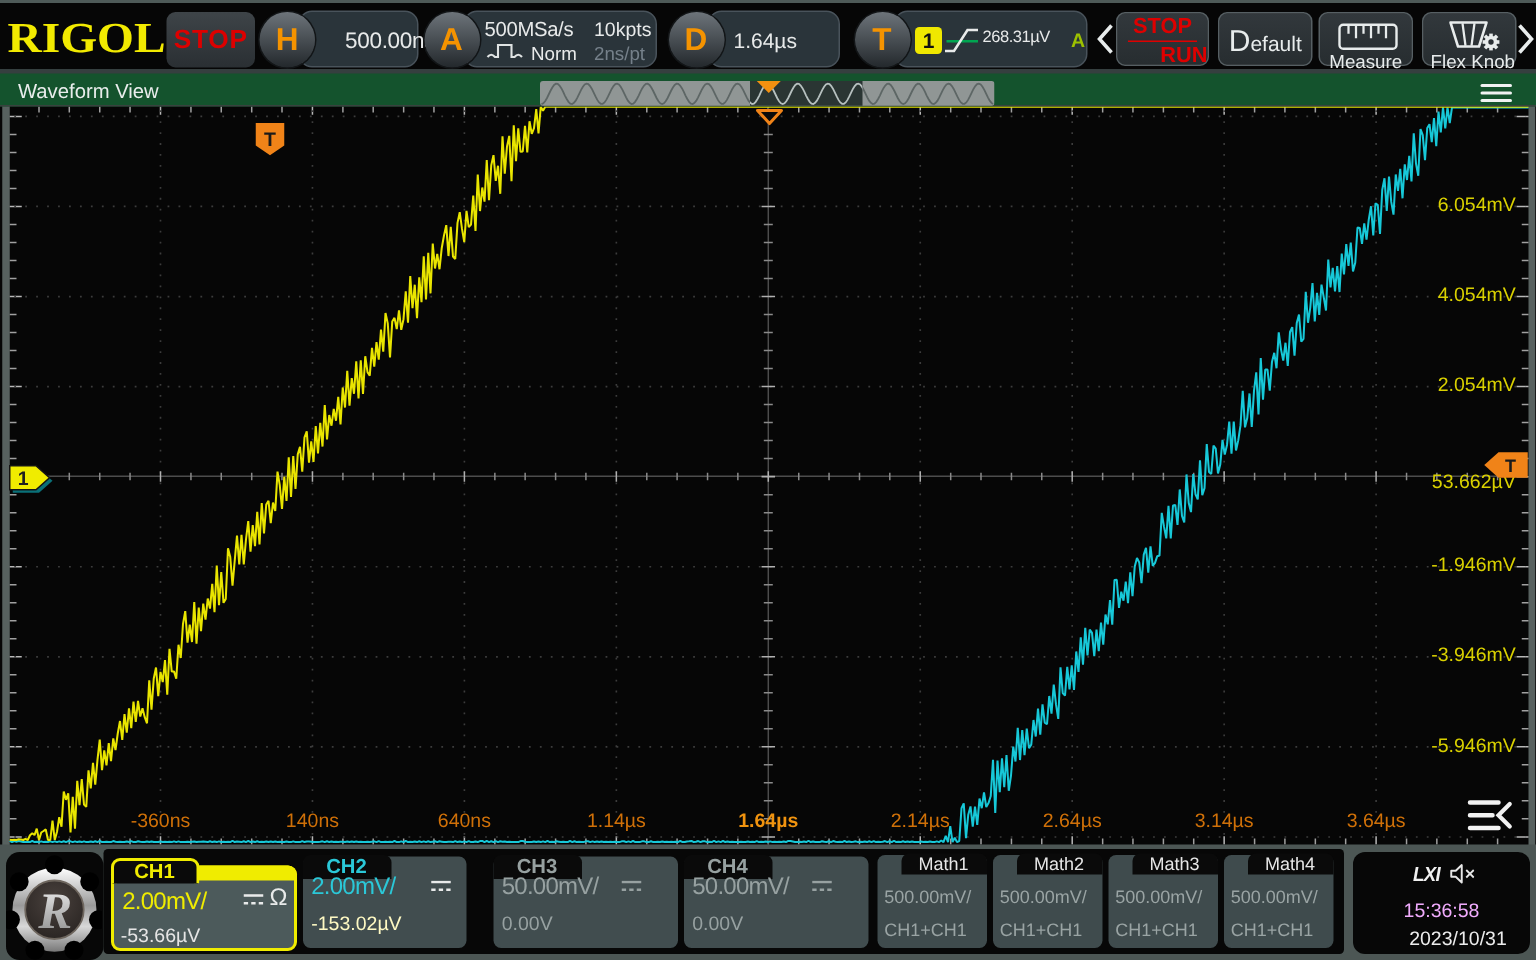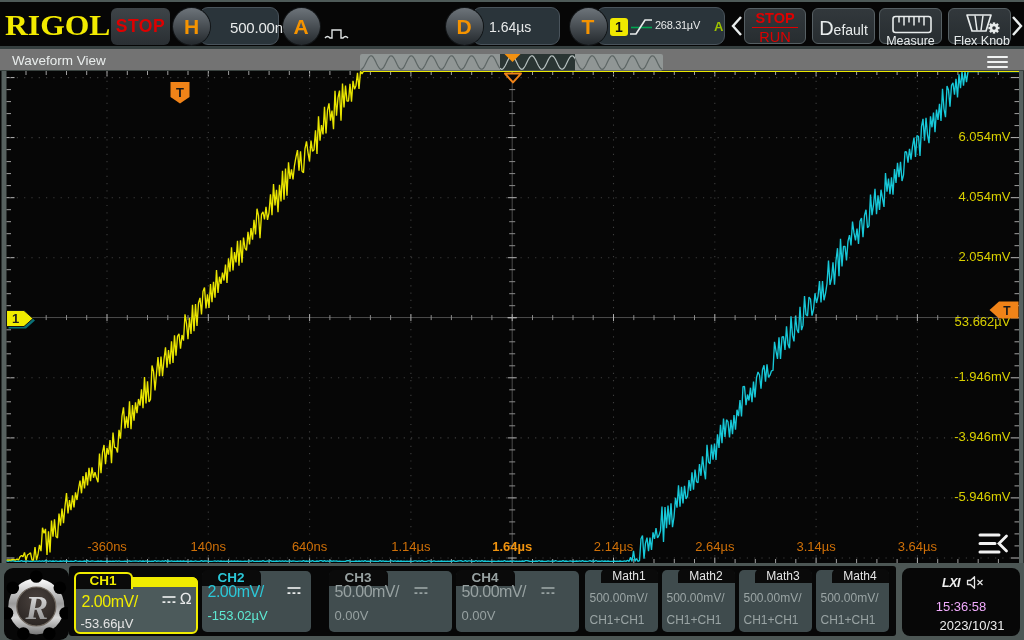--- a/index.html
+++ b/index.html
@@ -2,31 +2,31 @@
 <html><head><meta charset="utf-8"><style>
 * { margin:0; padding:0; box-sizing:border-box; }
 body { width:1024px; height:640px; background:#060606; font-family:"Liberation Sans", sans-serif; overflow:hidden; position:relative; }
 #topbar { position:absolute; left:0; top:0; width:1024px; height:46px; background:#060606; border-top:2px solid #4e5a58; }
 #rigol { position:absolute; left:5px; top:7px; font-family:"Liberation Serif",serif; font-weight:bold; font-size:31px; color:#f2ea00; letter-spacing:0px; transform:scale(1.02,0.92); transform-origin:left top; }
 .tbtn { position:absolute; top:6px; height:36px; border-radius:6px; background:linear-gradient(#32383c,#272d30); border:1.5px solid #565f63; color:#e8ecec; }
 #stopbadge { position:absolute; left:111px; top:6px; width:59px; height:37px; border-radius:6px; background:linear-gradient(#3e4448,#2a2f33); color:#dd0000; font-weight:bold; font-size:17.5px; text-align:center; line-height:36px; letter-spacing:0.5px; }
 .circ { position:absolute; top:5.5px; width:37px; height:37px; border-radius:50%; background:linear-gradient(#6d747a,#23282c); box-shadow:0 0 0 1px #121517; z-index:3; text-align:center; }
 .circ span { color:#f59300; font-weight:bold; font-size:21px; line-height:37px; }
 .panel { position:absolute; top:5px; height:38px; border-radius:9px; background:#2a343a; border:1px solid #49535b; z-index:1; color:#e8eaea; }
-#hdr { position:absolute; left:0; top:46px; width:1024px; height:25px; background:#737373; border-top:3px solid #353f3f; border-bottom:1px solid #39423f; }
+#hdr { position:absolute; left:0; top:46px; width:1024px; height:25px; background:#14532d; border-top:3px solid #353f3f; border-bottom:1px solid #39423f; }
 #hdr .title { position:absolute; left:12px; top:4px; font-size:13.5px; color:#e9edec; }
 #main text { font-family:"Liberation Sans",sans-serif; }
 .ham { position:absolute; left:987px; top:7px; width:21px; }
 .ham div { height:2.2px; background:#f0f2f2; margin-bottom:2.6px; border-radius:1px; }
 #bottom { position:absolute; left:0; top:563px; width:1024px; height:77px; background:#4c5654; }
 .blk { position:absolute; background:#070707; }
 .chpanel { position:absolute; top:8px; height:61px; border-radius:5px; background:#414d4f; }
 .chtab { position:absolute; left:0; top:-1px; width:59px; height:16px; background:#0a0a0a; border-radius:5px 5px 0 0; font-size:13.5px; font-weight:bold; text-align:center; line-height:16px; }
 .l1 { position:absolute; left:6px; top:12px; font-size:16px; letter-spacing:-0.5px; }
-.l2 { position:absolute; left:6px; top:37px; font-size:13px; color:#5eead4; }
+.l2 { position:absolute; left:6px; top:37px; font-size:13px; color:#fef9c3; }
 .mpanel { position:absolute; top:6.5px; height:62.5px; width:73px; border-radius:5px; background:#3f4b4d; }
 .mtab { position:absolute; right:0; top:-1px; width:57px; height:14px; background:#0a0a0a; border-radius:5px 5px 0 0; font-size:12px; color:#e6e6e6; text-align:center; line-height:14px; }
 .m1 { position:absolute; left:5px; top:21px; font-size:12px; color:#9aa4a4; }
 .m2 { position:absolute; left:5px; top:43px; font-size:12px; color:#9aa4a4; }
 .chev { position:absolute; top:13px; width:12px; height:22px; z-index:2; }
 </style></head>
 <body>
 <svg id="main" width="1024" height="640" style="position:absolute;left:0;top:0" font-family="Liberation Sans, sans-serif">
 <rect x="1.5" y="70.5" width="5" height="493.0" fill="#57615f"></rect>
 <rect x="1019" y="70.5" width="4.5" height="493.0" fill="#57615f"></rect>
@@ -71,20 +71,26 @@
 
 <div id="topbar">
   <div id="rigol">RIGOL</div>
   <div id="stopbadge">STOP</div>
 
   <div class="panel" style="left:199px;width:80px;">
       <div style="position:absolute;left:30px;top:11px;font-size:15px;letter-spacing:-0.2px">500.00ns/</div>
     </div>
   <div class="circ" style="left:173px"><span>H</span></div>
 
+  <div class="panel" style="left:309px;width:129px;">
+    <div style="position:absolute;left:13px;top:3.5px;font-size:13.5px;letter-spacing:-0.2px">500MSa/s</div>
+    <div style="position:absolute;left:44px;top:20.5px;font-size:12.5px">Norm</div>
+    <div style="position:absolute;left:86px;top:3.5px;font-size:13px">10kpts</div>
+    <div style="position:absolute;left:86px;top:20.5px;font-size:12.5px;color:#75808a">2ns/pt</div>
+  </div>
   <svg width="30" height="14" viewBox="0 0 30 14" style="position:absolute;left:324px;top:25px;z-index:5">
 <path d="M1 11q2.5-3 5-0h2V3h9v8h2q2.5-3 5 0" stroke="#dfe3e3" stroke-width="1.4" fill="none"></path>
     </svg>
   <div class="circ" style="left:282.5px"><span>A</span></div>
 
   <div class="panel" style="left:472px;width:88px;">
       <div style="position:absolute;left:16px;top:11px;font-size:14px">1.64µs</div>
     </div>
   <div class="circ" style="left:445.5px"><span>D</span></div>
 
@@ -98,21 +104,21 @@
 <path d="M1 19h6l9-14h7" stroke="#e8eaea" stroke-width="1.7" fill="none"></path>
     </svg>
   <div class="circ" style="left:569.5px"><span>T</span></div>
 
   <svg class="chev" style="left:731px">
       <path d="M10 2L2 11l8 9" stroke="#e8ecec" stroke-width="2.4" fill="none"></path>
     </svg>
   <div class="tbtn" style="left:744px;width:62px;">
     <div style="font-size:14.5px;font-weight:bold;color:#de0000;text-align:center;margin-top:1px">STOP</div>
     <div style="height:1.5px;background:#de0000;margin:0.5px 7px"></div>
-    <div style="font-size:14.5px;font-weight:normal;color:#de0000;text-align:center">RUN</div>
+    <div style="font-size:14.5px;font-weight:bold;color:#de0000;text-align:right">RUN</div>
   </div>
   <div class="tbtn" style="left:812px;width:63px;text-align:center;">
     <div style="margin-top:8px;font-size:14px"><span style="font-size:20px">D</span>efault</div>
   </div>
   <div class="tbtn" style="left:879px;width:63px;">
     <svg width="40" height="20" viewBox="0 0 40 20" style="position:absolute;left:12px;top:6px">
 <rect x="1" y="1.5" width="38" height="16" rx="2.5" stroke="#e8ecec" stroke-width="1.6" fill="none"></rect>
 <path d="M7 1.5v6M12 1.5v9M17 1.5v6M22 1.5v9M27 1.5v6M32 1.5v9" stroke="#e8ecec" stroke-width="1.5"></path>
       </svg>
     <div style="position:absolute;left:0;width:100%;top:25px;font-size:12.5px;text-align:center">Measure</div>

